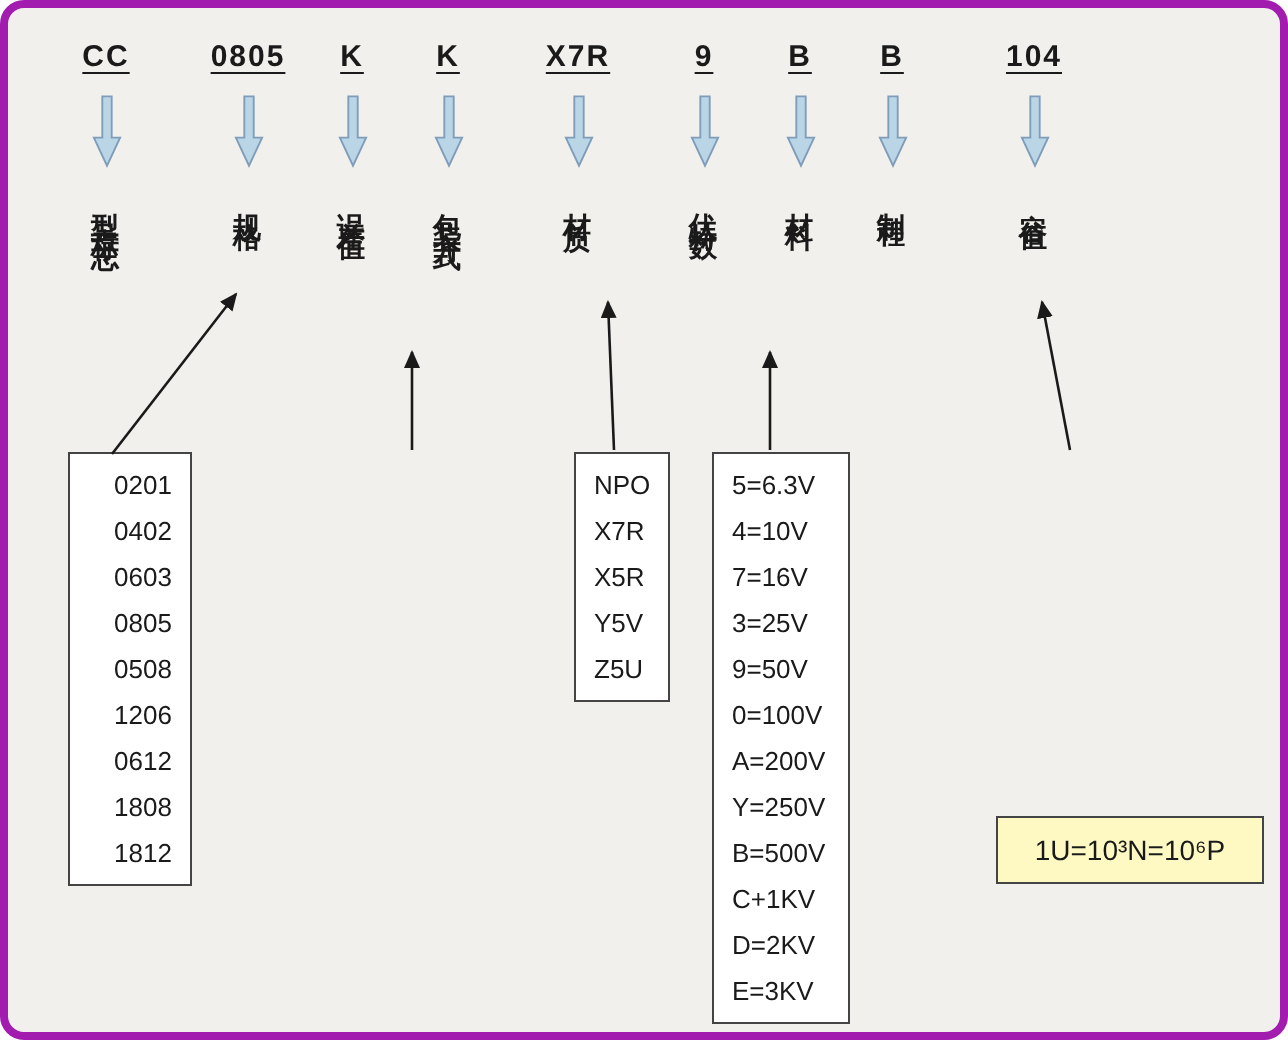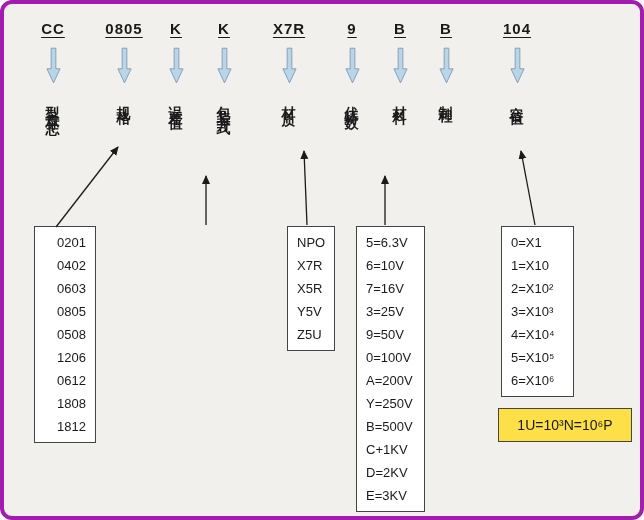--- a/index.html
+++ b/index.html
@@ -62,21 +62,21 @@
     line-height:23px;
     padding-left:9px;
     white-space:nowrap;
   }
   .listbox.center .item{
     padding-left:13px;
     text-align:center;
   }
   .notebox{
     position:absolute;
-    background:#fde047;
+    background:#fef9c3;
     border:1px solid var(--box-border);
     box-sizing:border-box;
     font-size:14px;
     text-align:center;
     line-height:32px;
     white-space:nowrap;
   }
   .overlay{
     position:absolute;
     left:0;top:0;
@@ -174,45 +174,34 @@
         <div class="item">X7R</div>
         <div class="item">X5R</div>
         <div class="item">Y5V</div>
         <div class="item">Z5U</div>
       </div>
   </div>
 
   <div class="listbox" style="left:352px;top:222px;width:69px">
     <div>
         <div class="item">5=6.3V</div>
-        <div class="item">6=10V</div>
+        <div class="item">4=10V</div>
         <div class="item">7=16V</div>
         <div class="item">3=25V</div>
         <div class="item">9=50V</div>
         <div class="item">0=100V</div>
         <div class="item">A=200V</div>
         <div class="item">Y=250V</div>
         <div class="item">B=500V</div>
         <div class="item">C+1KV</div>
         <div class="item">D=2KV</div>
         <div class="item">E=3KV</div>
       </div>
   </div>
 
-  <div class="listbox" style="left:497px;top:222px;width:73px">
-    <div>
-        <div class="item">0=X1</div>
-        <div class="item">1=X10</div>
-        <div class="item">2=X10²</div>
-        <div class="item">3=X10³</div>
-        <div class="item">4=X10⁴</div>
-        <div class="item">5=X10⁵</div>
-        <div class="item">6=X10⁶</div>
-      </div>
-  </div>
 
   <div class="notebox" style="left:494px;top:404px;width:134px;height:34px">1U=10³N=10⁶P</div>
 
   <svg class="overlay" width="644" height="520">
     <defs>
       <marker id="ah" markerWidth="10" markerHeight="10" refX="8" refY="4" orient="auto" markerUnits="userSpaceOnUse">
         <path d="M0,0 L9,4 L0,8 Z" fill="#1a1a1a"></path>
       </marker>
     </defs>
     <line x1="52" y1="223" x2="114" y2="143" marker-end="url(#ah)"></line>

